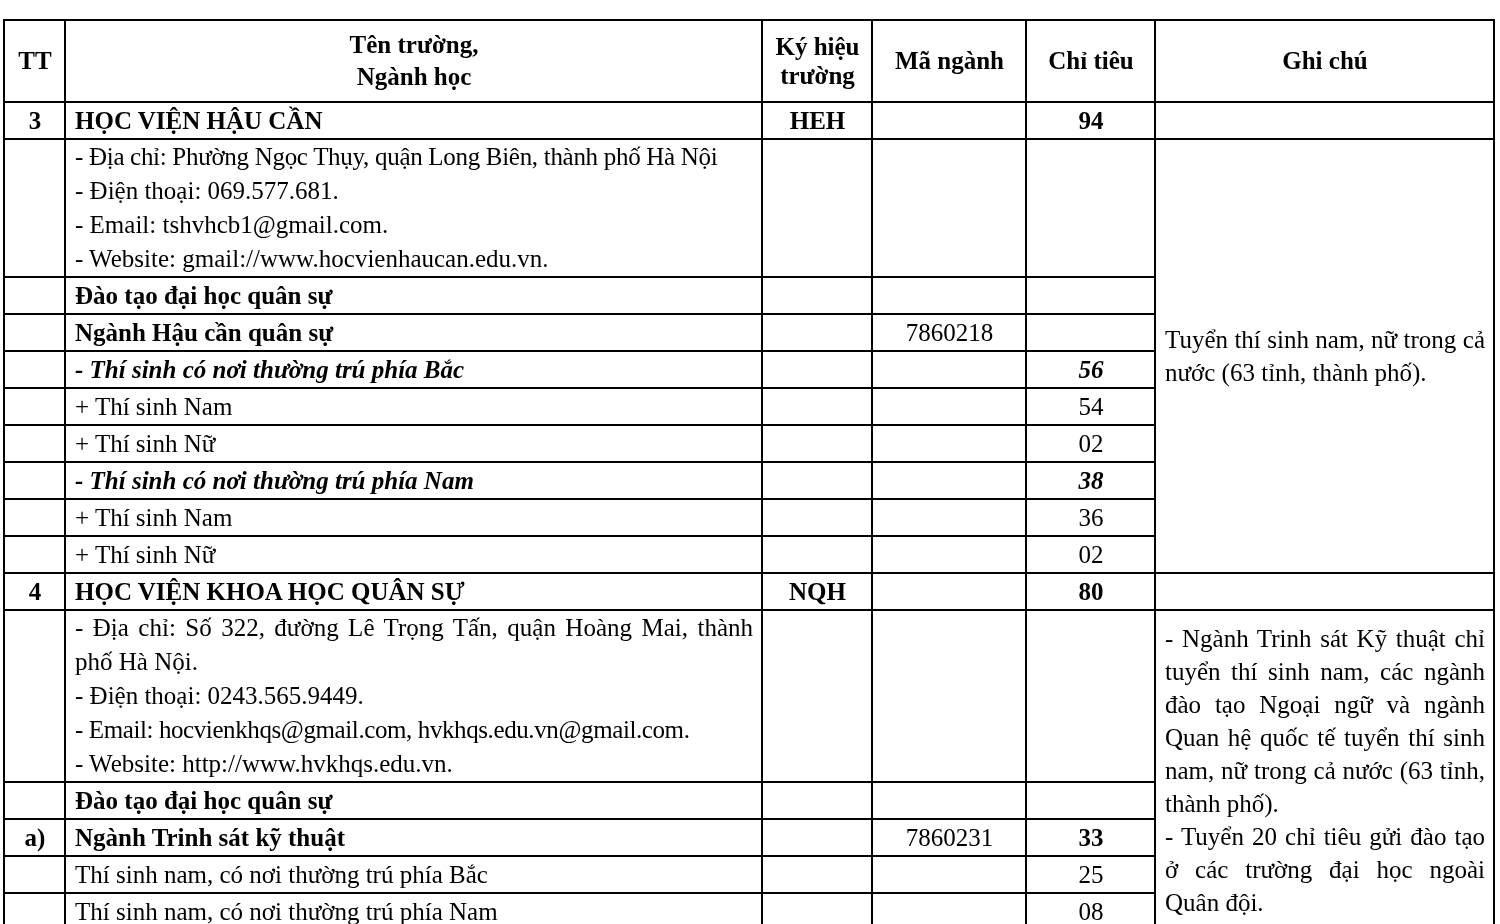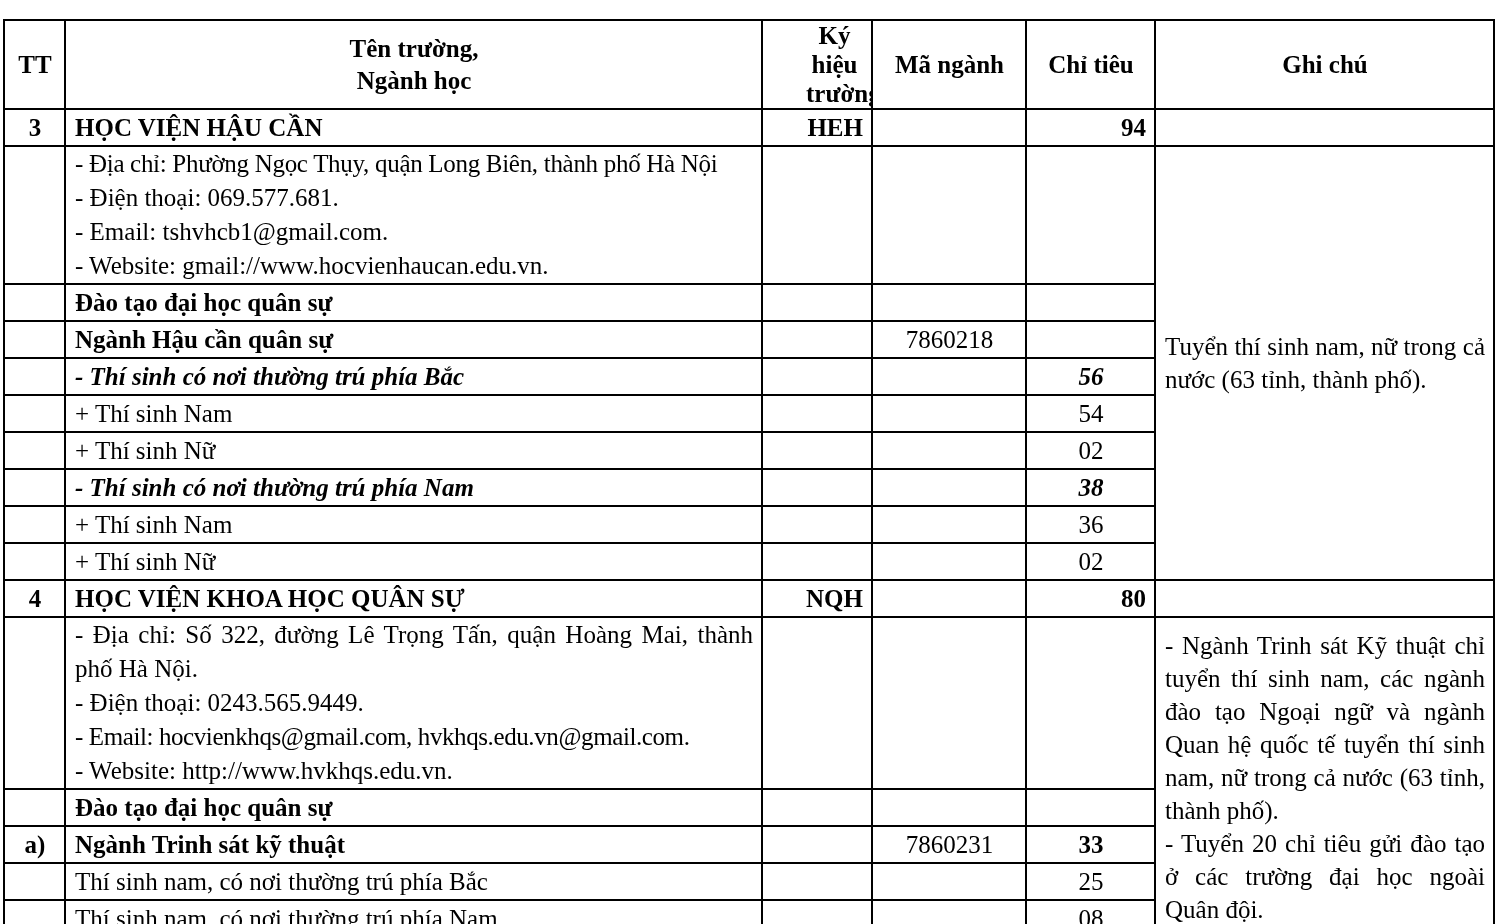--- a/index.html
+++ b/index.html
@@ -39,22 +39,22 @@
     col.c-gc { width: 339px; }
 
     thead th {
       font-weight: bold;
       text-align: center;
       height: 80px;
       font-size: 25px;
       line-height: 32px;
       padding: 0 4px;
     }
-    thead th.kh { line-height: 29px; padding-left: 43px; }
-    .center { text-align: right; }
+    thead th.kh { line-height: 29px; }
+    .center { text-align: center; }
     .bold { font-weight: bold; }
     .bi { font-weight: bold; font-style: italic; border-radius: 16px; }
     tr.r { height: 37px; }
     tr.r td { padding-top: 0; padding-bottom: 0; }
     td.info {
       vertical-align: top;
       padding-top: 2px;
       padding-bottom: 2px;
     }
     td.info .line { display: block; }

